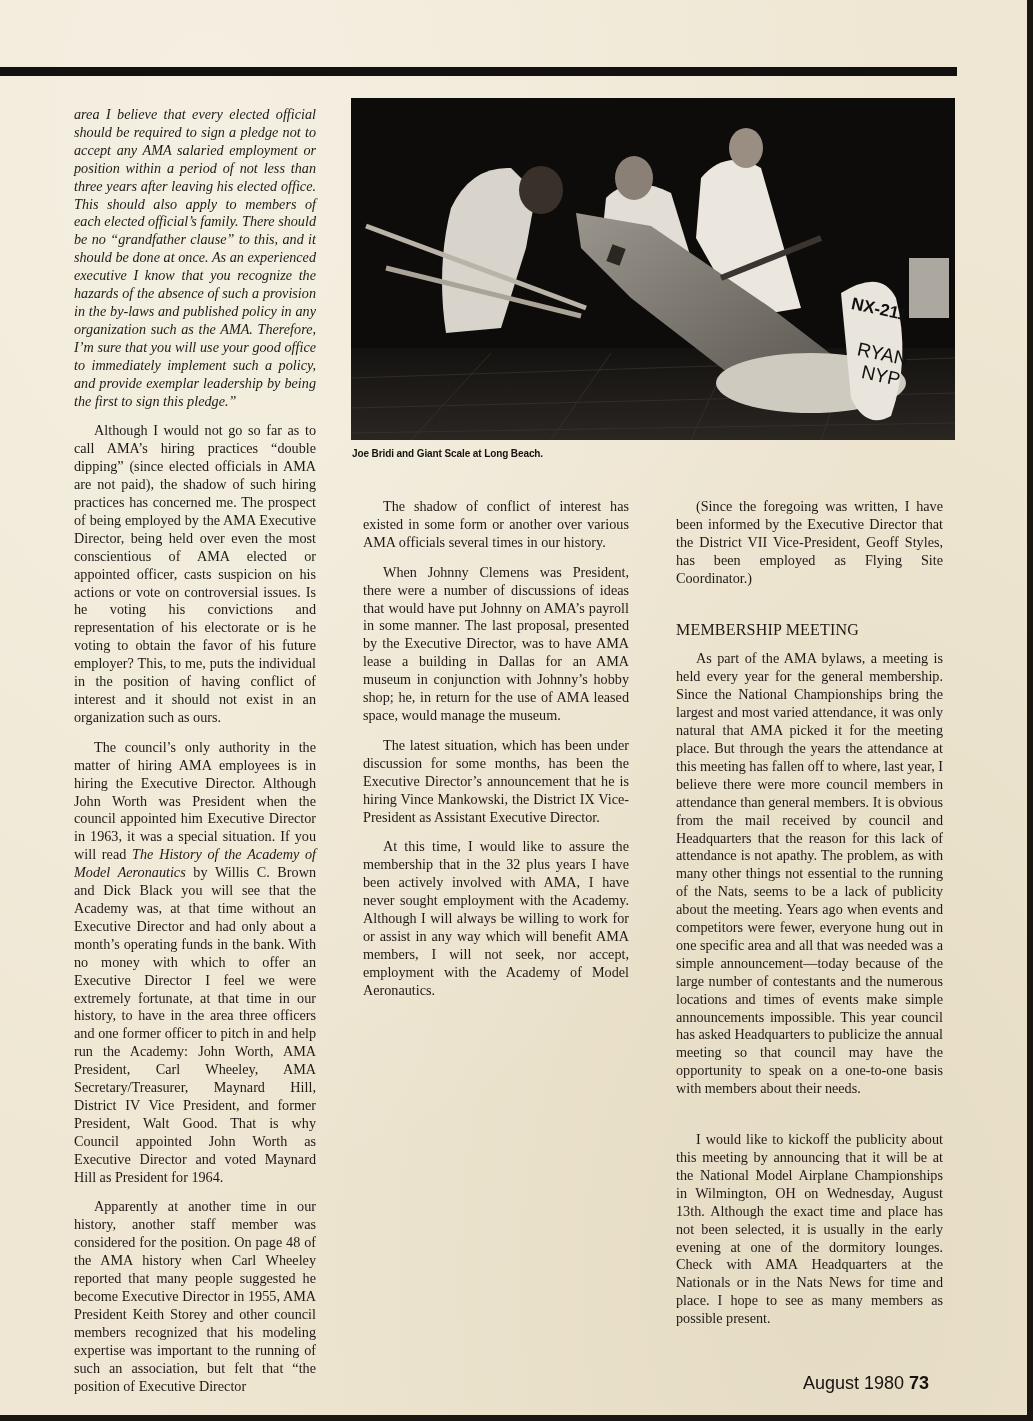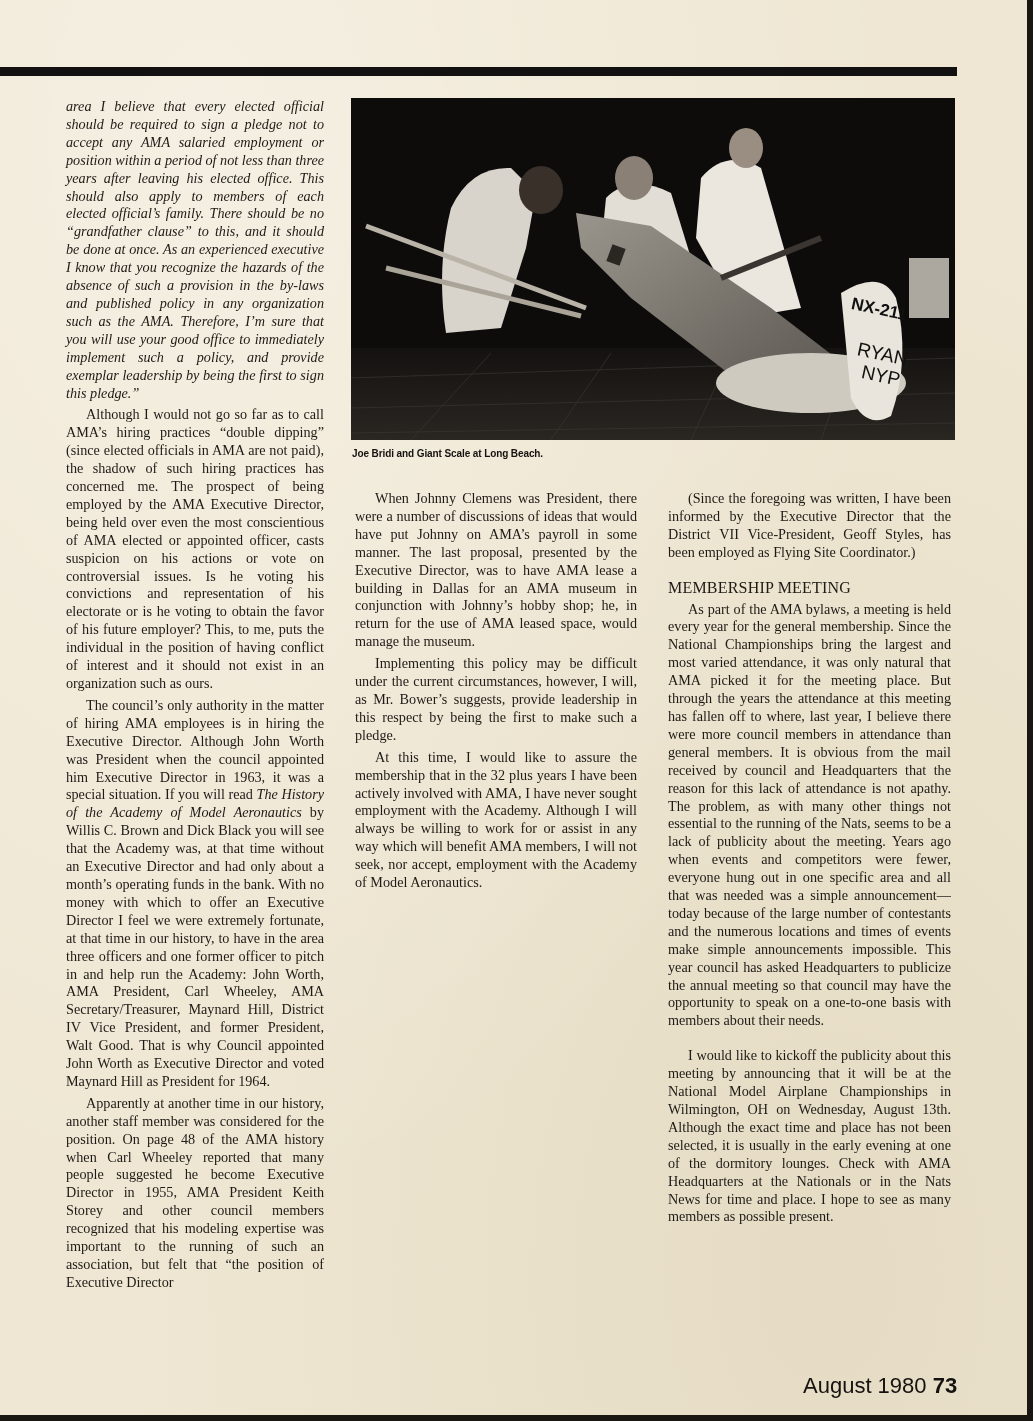--- a/index.html
+++ b/index.html
@@ -14,21 +14,21 @@
     background:
       radial-gradient(ellipse at 20% 10%, rgba(255,255,255,0.35), rgba(0,0,0,0) 60%),
       radial-gradient(ellipse at 80% 90%, rgba(200,185,150,0.25), rgba(0,0,0,0) 60%),
       #efe7d3;
   }
   .right-edge { position: absolute; top: 0; right: 0; width: 6px; height: 1421px; background: #1a1612; }
   .bottom-edge { position: absolute; left: 0; bottom: 0; width: 1033px; height: 6px; background: #1a1612; }
   .top-rule { position: absolute; left: 0; top: 67px; width: 957px; height: 9px; background: #121010; }
 
   .col { position: absolute; font-size: 14.2px; line-height: 17.9px; text-align: justify; hyphens: none; }
-  .col p { margin: 4px; text-indent: 20px; }
+  .col p { margin: 12px; text-indent: 20px; }
   .col p.noindent { text-indent: 0; }
   .col-1 { left: 62px; top: 94px; width: 266px; }
   .col-2 { left: 351px; top: 486px; width: 290px; }
   .col-3 { left: 664px; top: 486px; width: 291px; }
   .italic { font-style: italic; }
   .gap { height: 9px; }
   .heading {
     font-weight: normal; font-size: 16px; letter-spacing: 0.2px;
     text-indent: 0 !important; margin-top: 0;
   }
@@ -39,21 +39,21 @@
   }
   .photo svg { display: block; }
   .caption {
     position: absolute; left: 352px; top: 448px; width: 400px;
     font-family: "Liberation Sans", "DejaVu Sans", sans-serif;
     font-weight: bold; font-size: 10px; letter-spacing: -0.1px; color: #15120f;
   }
   .folio {
     position: absolute; left: 803px; top: 1373px;
     font-family: "Liberation Sans", "DejaVu Sans", sans-serif;
-    font-size: 22px; color: #15120f;
+    font-size: 18px; color: #15120f;
   }
   .folio .pg { font-weight: bold; }
 </style>
 </head>
 <body>
 
 <div class="page-bg"></div>
 <div class="top-rule"></div>
 
 <div class="photo">
@@ -108,22 +108,23 @@
 <div class="caption">Joe Bridi and Giant Scale at Long Beach.</div>
 
 <div class="col col-1">
   <p class="noindent italic">area I believe that every elected official should be required to sign a pledge not to accept any AMA salaried employment or position within a period of not less than three years after leaving his elected office. This should also apply to members of each elected official’s family. There should be no “grandfather clause” to this, and it should be done at once. As an experienced executive I know that you recognize the hazards of the absence of such a provision in the by-laws and published policy in any organization such as the AMA. Therefore, I’m sure that you will use your good office to immediately implement such a policy, and provide exemplar leadership by being the first to sign this pledge.”</p>
   <p>Although I would not go so far as to call AMA’s hiring practices “double dipping” (since elected officials in AMA are not paid), the shadow of such hiring practices has concerned me. The prospect of being employed by the AMA Executive Director, being held over even the most conscientious of AMA elected or appointed officer, casts suspicion on his actions or vote on controversial issues. Is he voting his convictions and representation of his electorate or is he voting to obtain the favor of his future employer? This, to me, puts the individual in the position of having conflict of interest and it should not exist in an organization such as ours.</p>
   <p><span>The council’s only authority in the matter of hiring AMA employees is in hiring the Executive Director. Although John Worth was President when the council appointed him Executive Director in 1963, it was a special situation. If you will read </span><span class="italic">The History of the Academy of Model Aeronautics</span><span> by Willis C. Brown and Dick Black you will see that the Academy was, at that time without an Executive Director and had only about a month’s operating funds in the bank. With no money with which to offer an Executive Director I feel we were extremely fortunate, at that time in our history, to have in the area three officers and one former officer to pitch in and help run the Academy: John Worth, AMA President, Carl Wheeley, AMA Secretary/Treasurer, Maynard Hill, District IV Vice President, and former President, Walt Good. That is why Council appointed John Worth as Executive Director and voted Maynard Hill as President for 1964.</span></p>
   <p>Apparently at another time in our history, another staff member was considered for the position. On page 48 of the AMA history when Carl Wheeley reported that many people suggested he become Executive Director in 1955, AMA President Keith Storey and other council members recognized that his modeling expertise was important to the running of such an association, but felt that “the position of Executive Director</p>
 </div>
 
 <div class="col col-2">
+  <p>The shadow of conflict of interest has existed in some form or another over various AMA officials several times in our history.</p>
   <p>When Johnny Clemens was President, there were a number of discussions of ideas that would have put Johnny on AMA’s payroll in some manner. The last proposal, presented by the Executive Director, was to have AMA lease a building in Dallas for an AMA museum in conjunction with Johnny’s hobby shop; he, in return for the use of AMA leased space, would manage the museum.</p>
-  <p>Implementing this policy may be difficult under the current circumstances, however, I will, as Mr. Bower’s suggests, provide leadership in this respect by being the first to make such a pledge.</p>
+  <p>The latest situation, which has been under discussion for some months, has been the Executive Director’s announcement that he is hiring Vince Mankowski, the District IX Vice-President as Assistant Executive Director.</p>
   <p>At this time, I would like to assure the membership that in the 32 plus years I have been actively involved with AMA, I have never sought employment with the Academy. Although I will always be willing to work for or assist in any way which will benefit AMA members, I will not seek, nor accept, employment with the Academy of Model Aeronautics.</p>
   <div class="gap"></div>
 </div>
 
 <div class="col col-3">
   <p>(Since the foregoing was written, I have been informed by the Executive Director that the District VII Vice-President, Geoff Styles, has been employed as Flying Site Coordinator.)</p>
   <div class="gap"></div>
   <p class="heading">MEMBERSHIP MEETING</p>
   <p>As part of the AMA bylaws, a meeting is held every year for the general membership. Since the National Championships bring the largest and most varied attendance, it was only natural that AMA picked it for the meeting place. But through the years the attendance at this meeting has fallen off to where, last year, I believe there were more council members in attendance than general members. It is obvious from the mail received by council and Headquarters that the reason for this lack of attendance is not apathy. The problem, as with many other things not essential to the running of the Nats, seems to be a lack of publicity about the meeting. Years ago when events and competitors were fewer, everyone hung out in one specific area and all that was needed was a simple announcement—today because of the large number of contestants and the numerous locations and times of events make simple announcements impossible. This year council has asked Headquarters to publicize the annual meeting so that council may have the opportunity to speak on a one-to-one basis with members about their needs.</p>
   <div class="gap"></div>

